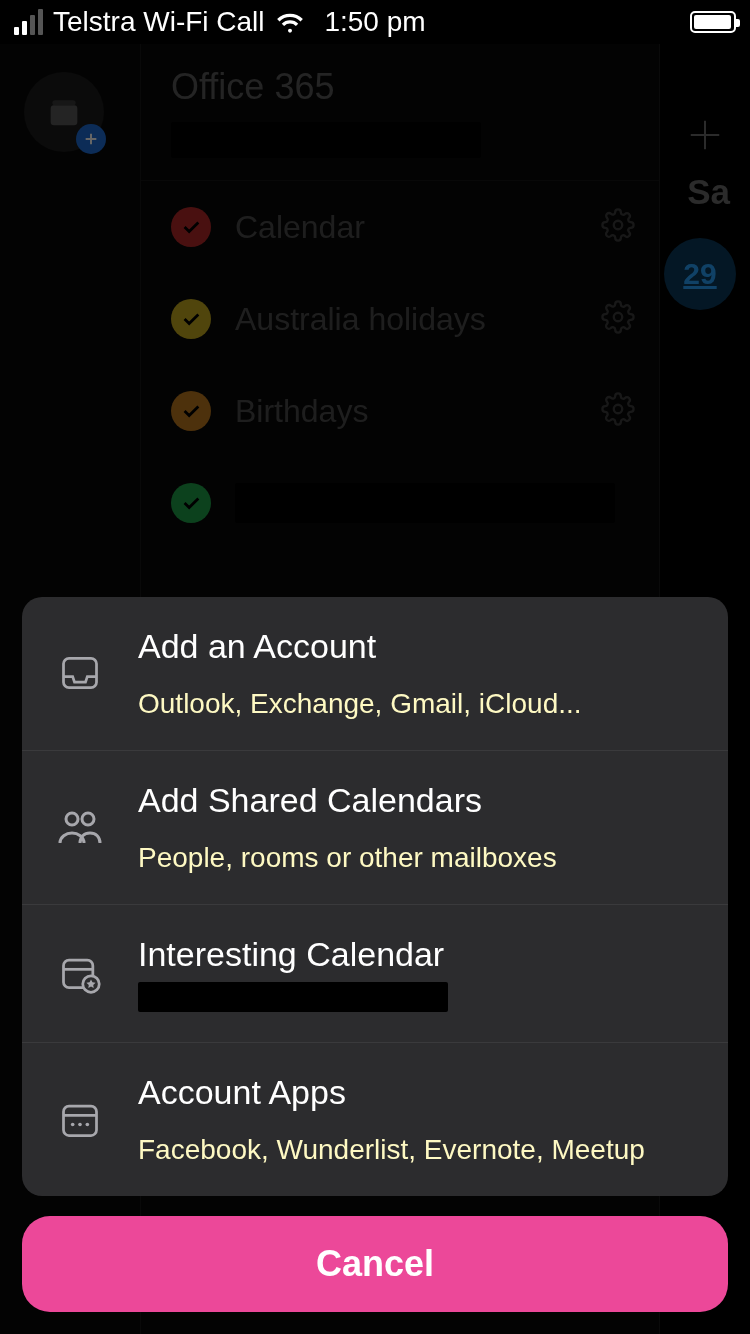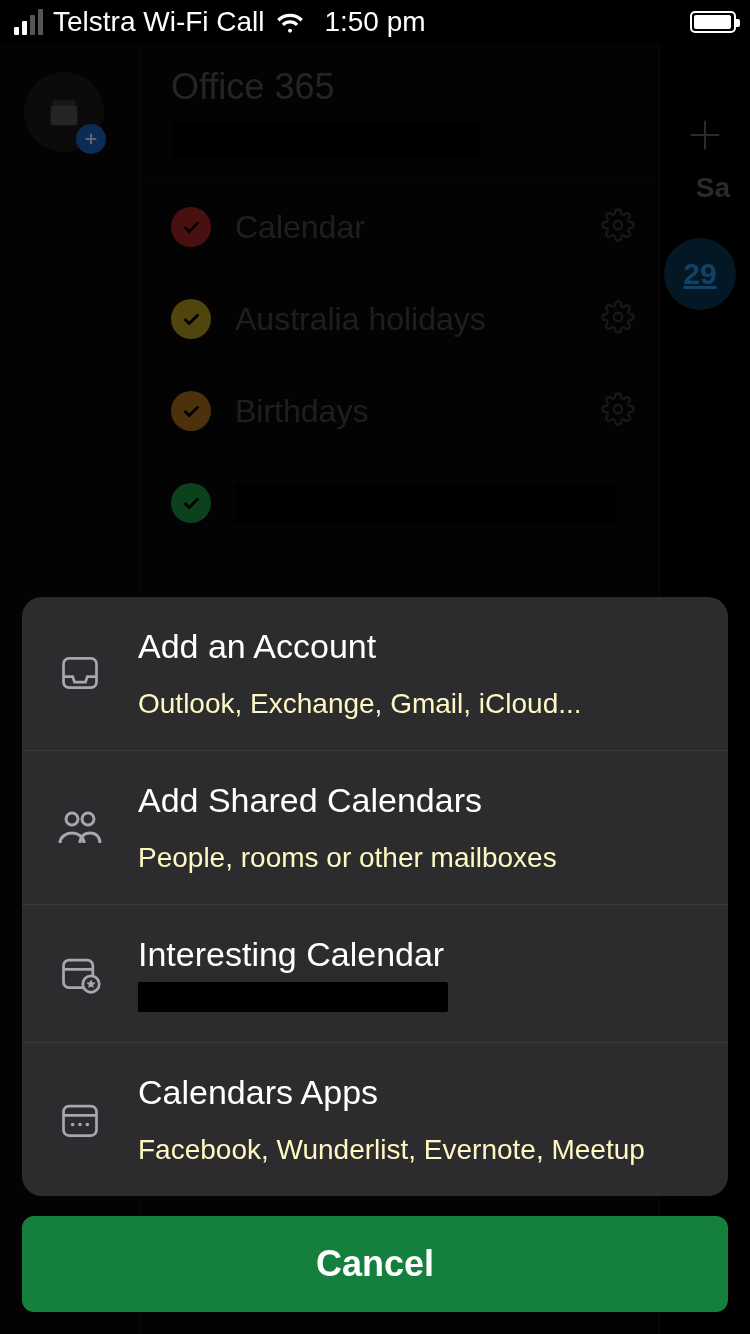--- a/index.html
+++ b/index.html
@@ -16,21 +16,21 @@
   .battery::after { content:""; position:absolute; right:-6px; top:6px; width:4px; height:8px; background:#fff; border-radius:0 2px 2px 0; }
   .battery > div { position:absolute; left:2px; top:2px; bottom:2px; right:3px; background:#fff; border-radius:2px; }
 
   
   .dim { position:absolute; inset:0; background:rgba(0,0,0,.6); z-index:5; }
 
   
   .bg { position:absolute; inset:0; z-index:1; }
   .bg .topbar { position:absolute; top:44px; left:0; right:0; height:120px; }
   .bg .plus { position:absolute; right:26px; top:72px; }
-  .bg .sa { position:absolute; right:20px; top:172px; color:#6b6b6b; font-size:28px; font-weight:600; }
+  .bg .sa { position:absolute; right:20px; top:172px; color:#6b6b6b; font-size:35px; font-weight:600; }
   .bg .daycircle { position:absolute; right:14px; top:238px; width:72px; height:72px; border-radius:50%; background:#0b3a5c; color:#2aa4ff; display:flex; align-items:center; justify-content:center; font-size:30px; font-weight:600;text-decoration:underline; }
 
   
   .sidebar { position:absolute; left:0; top:44px; bottom:0; width:660px; background:#090909; border-right:1px solid #1a1a1a; z-index:2; }
   .sidebar .appicon { position:absolute; left:24px; top:28px; width:80px; height:80px; border-radius:50%; background:#1c1c1c; display:flex; align-items:center; justify-content:center; }
   .sidebar .appicon .badge-plus { position:absolute; right:-2px; bottom:-2px; width:30px; height:30px; border-radius:50%; background:#1e6fd9; display:flex; align-items:center; justify-content:center; }
   .sidebar .content { position:absolute; left:140px; top:0; right:0; bottom:0; border-left:1px solid #171717; }
   .acct { padding:22px 24px 22px 30px; border-bottom:1px solid #151515; }
   .acct-title { color:#5a5a5a; font-size:36px; font-weight:400; }
   .acct-redact { margin-top:14px; width:310px; height:36px; background:#000; border-radius:2px; }
@@ -43,21 +43,21 @@
   
   .sheet-wrap { position:absolute; left:22px; right:22px; bottom:22px; z-index:20; }
   .sheet { background:#2c2c2e; border-radius:20px; overflow:hidden; margin-bottom:20px; }
   .sheet-row { display:flex; align-items:center; gap:30px; padding:30px 30px 30px 30px; border-top:1px solid #3a3a3c; min-height:116px; }
   .sheet-row:first-child { border-top:0; }
   .sheet-ico { width:56px; display:flex; align-items:center; justify-content:center; color:#a7a7ac; flex:0 0 56px; }
   .sheet-txt { flex:1; }
   .sheet-title { color:#fff; font-size:34px; font-weight:400; line-height:1.15; }
   .sheet-sub { color:#fef9c3; font-size:28px; margin-top:22px; }
   .sheet-redact { width:310px; height:30px; background:#000; border-radius:2px; margin-top:8px; }
-  .cancel { background:#15803d; border-radius:12px; height:96px; display:flex; align-items:center; justify-content:center; color:#fff; font-size:36px; font-weight:600; }
+  .cancel { background:#ec4899; border-radius:28px; height:96px; display:flex; align-items:center; justify-content:center; color:#fff; font-size:36px; font-weight:600; }
 </style>
 </head>
 <body>
 
 <div class="screen">
 
   <div class="bg">
     <div class="topbar">
       <div class="plus">
         <svg width="38" height="38" viewBox="0 0 24 24" fill="none" stroke="#6b6b6b" stroke-width="1.3">
@@ -220,21 +220,21 @@
         <div class="sheet-ico">
           <svg width="44" height="44" viewBox="0 0 24 24" fill="none" stroke="#a7a7ac" stroke-width="1.5">
               <rect x="3" y="5" width="18" height="16" rx="3"></rect>
               <line x1="3" y1="10" x2="21" y2="10"></line>
               <circle cx="8" cy="15" r="1" fill="#a7a7ac" stroke="none"></circle>
               <circle cx="12" cy="15" r="1" fill="#a7a7ac" stroke="none"></circle>
               <circle cx="16" cy="15" r="1" fill="#a7a7ac" stroke="none"></circle>
             </svg>
         </div>
         <div class="sheet-txt">
-          <div class="sheet-title">Calendars Apps</div>
+          <div class="sheet-title">Account Apps</div>
           <div class="sheet-sub">Facebook, Wunderlist, Evernote, Meetup</div>
         </div>
       </div>
     </div>
     <div class="cancel">
       <span>Cancel</span>
     </div>
   </div>
 
 </div>

